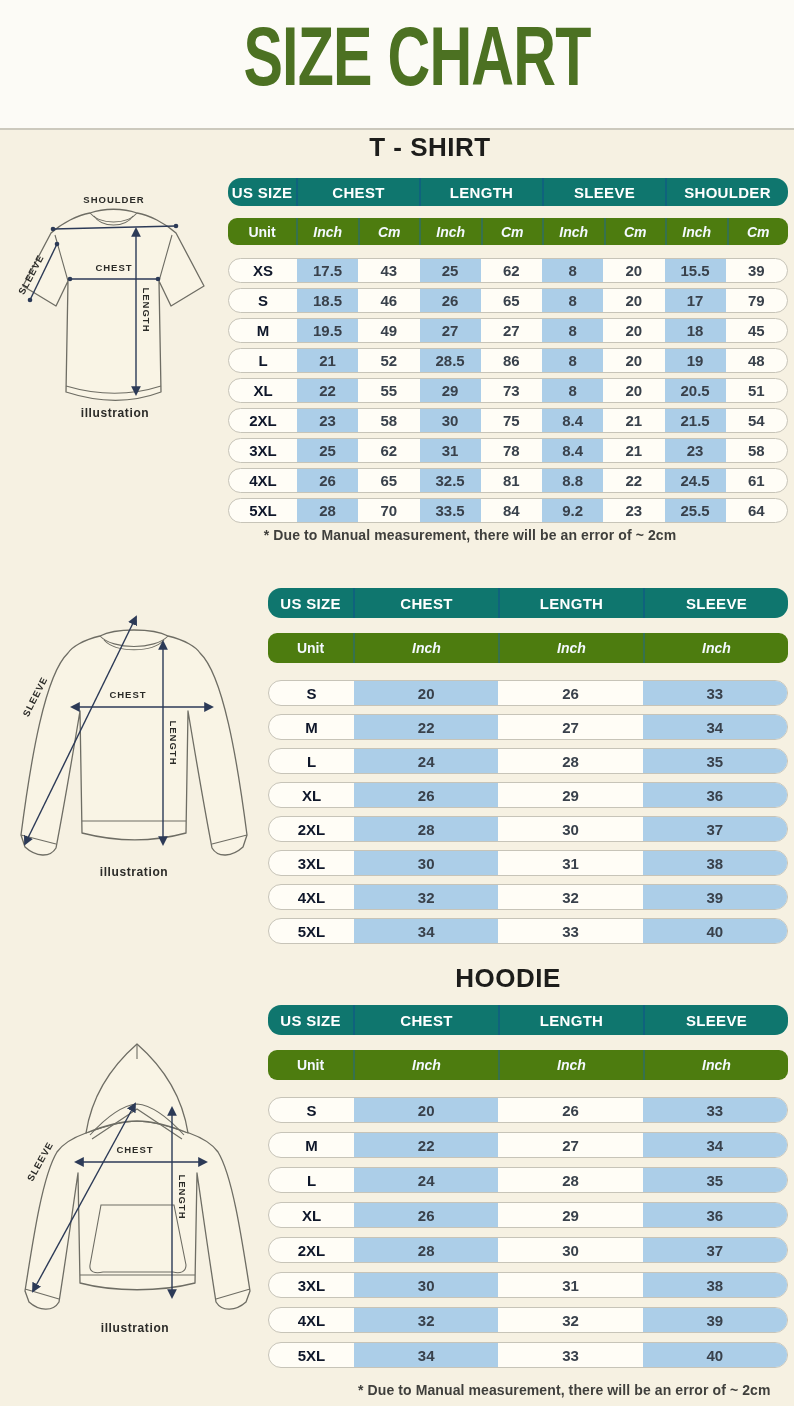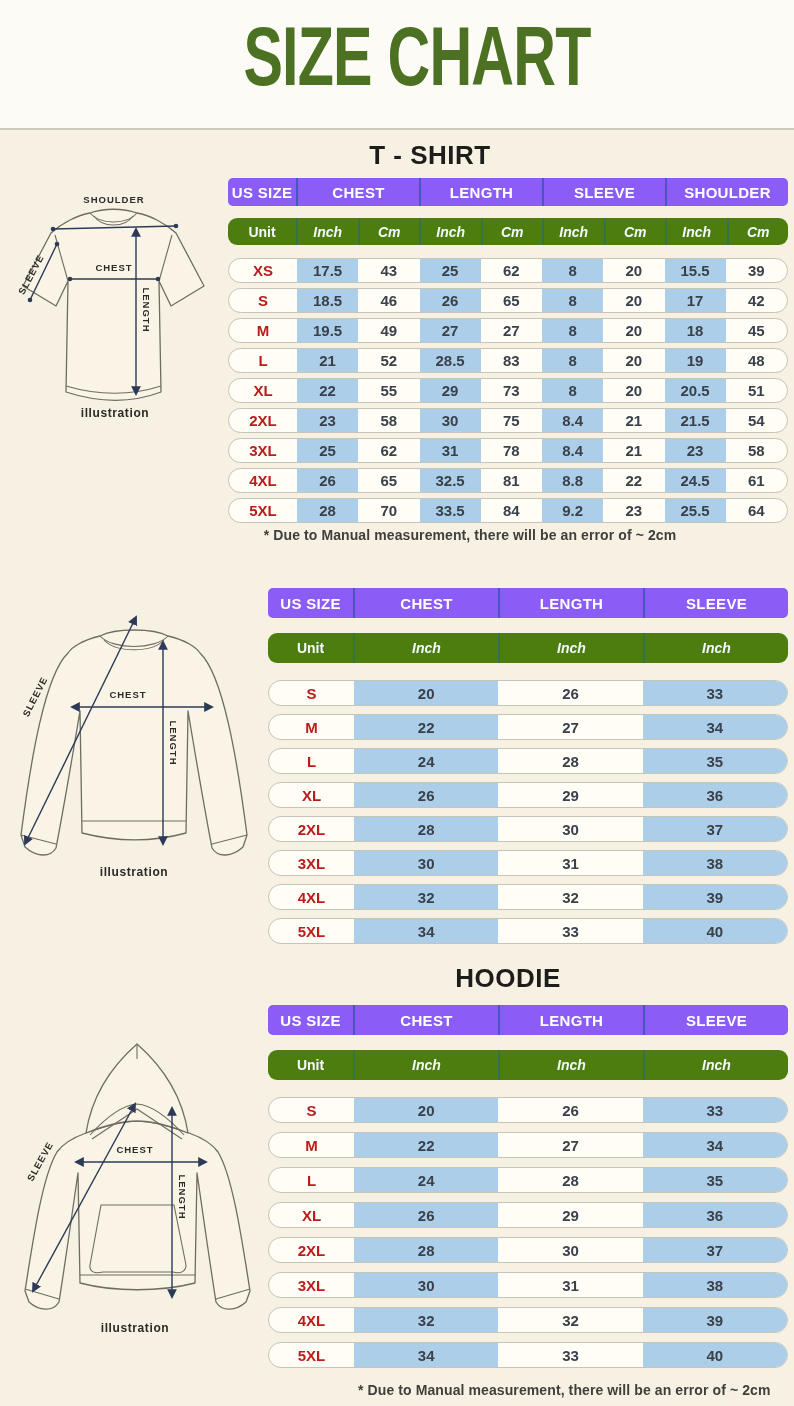--- a/index.html
+++ b/index.html
@@ -18,53 +18,53 @@
     text-align:center;font-size:74px;font-weight:900;letter-spacing:-1px;
     color:#4c7122;transform:scale(0.80,1.12);transform-origin:50% 50%;
     white-space:nowrap;
   }
   
   .section-title{
     position:absolute;margin:0;text-align:center;
     font-size:26px;font-weight:800;letter-spacing:0.5px;color:#1d1d1b;
     white-space:nowrap;
   }
-  #tshirt-title{top:140px;left:150px;width:560px;}
+  #tshirt-title{top:132px;left:150px;width:560px;}
   #sweater-title{top:546px;left:248px;width:520px;}
   #hoodie-title{top:963px;left:248px;width:520px;}
   .footnote{
     position:absolute;font-size:14px;font-weight:600;color:#3f3f3c;
     letter-spacing:0.1px;white-space:nowrap;
   }
   #tshirt-footnote{top:527px;left:190px;width:560px;text-align:center;}
   #bottom-footnote{top:1382px;left:358px;width:430px;text-align:left;}
   
   .size-table{position:absolute;}
   #tshirt-table{top:178px;left:228px;width:560px;}
   #sweater-table{top:588px;left:268px;width:520px;}
   #hoodie-table{top:1005px;left:268px;width:520px;}
   .row{display:grid;align-items:stretch;}
   .cell{display:flex;align-items:center;justify-content:center;}
   .group-row{
-    background:#8b5cf6;border-radius:5px;color:#ffffff;
+    background:#0f766e;border-radius:13px;color:#ffffff;
   }
   .gcell{font-size:15px;font-weight:700;letter-spacing:0.3px;}
   .gcell + .gcell{border-left:2px solid rgba(16,84,138,0.55);}
   .unit-row{
     background:#4d7c0f;border-radius:9px;color:#f4f9ff;
   }
   .ucell{font-size:14px;font-weight:700;}
   .ucell + .ucell{border-left:2px solid rgba(26,100,156,0.45);font-style:italic;}
   .data-row{
     background:#fffdf6;border:1px solid #c7c4b8;border-radius:13px;
     overflow:hidden;box-sizing:border-box;
   }
   .dcell{font-size:15px;font-weight:600;color:#39414b;}
   .dcell.shaded{background:#accee8;}
-  .dcell.size-label{font-weight:700;color:#b91c1c;}
+  .dcell.size-label{font-weight:700;color:#0f172a;}
   
   .cols9 .group-row{grid-template-columns:68px repeat(4,1fr);height:28px;margin-bottom:12px;}
   .cols9 .unit-row{grid-template-columns:68px repeat(8,1fr);height:27px;margin-bottom:13px;}
   .cols9 .data-row{grid-template-columns:68px repeat(8,1fr);height:25px;margin-bottom:5px;}
   
   .cols4 .group-row{grid-template-columns:85px repeat(3,1fr);height:30px;margin-bottom:15px;}
   .cols4 .unit-row{grid-template-columns:85px repeat(3,1fr);height:30px;margin-bottom:17px;}
   .cols4 .data-row{grid-template-columns:85px repeat(3,1fr);height:26px;margin-bottom:8px;}
   #hoodie-table .data-row{margin-bottom:9px;}
   
@@ -157,39 +157,39 @@
       </div>
       <div class="row data-row">
         <div class="cell dcell size-label">S</div>
         <div class="cell dcell shaded">18.5</div>
         <div class="cell dcell">46</div>
         <div class="cell dcell shaded">26</div>
         <div class="cell dcell">65</div>
         <div class="cell dcell shaded">8</div>
         <div class="cell dcell">20</div>
         <div class="cell dcell shaded">17</div>
-        <div class="cell dcell">42</div>
+        <div class="cell dcell">79</div>
       </div>
       <div class="row data-row">
         <div class="cell dcell size-label">M</div>
         <div class="cell dcell shaded">19.5</div>
         <div class="cell dcell">49</div>
         <div class="cell dcell shaded">27</div>
         <div class="cell dcell">27</div>
         <div class="cell dcell shaded">8</div>
         <div class="cell dcell">20</div>
         <div class="cell dcell shaded">18</div>
         <div class="cell dcell">45</div>
       </div>
       <div class="row data-row">
         <div class="cell dcell size-label">L</div>
         <div class="cell dcell shaded">21</div>
         <div class="cell dcell">52</div>
         <div class="cell dcell shaded">28.5</div>
-        <div class="cell dcell">83</div>
+        <div class="cell dcell">86</div>
         <div class="cell dcell shaded">8</div>
         <div class="cell dcell">20</div>
         <div class="cell dcell shaded">19</div>
         <div class="cell dcell">48</div>
       </div>
       <div class="row data-row">
         <div class="cell dcell size-label">XL</div>
         <div class="cell dcell shaded">22</div>
         <div class="cell dcell">55</div>
         <div class="cell dcell shaded">29</div>

